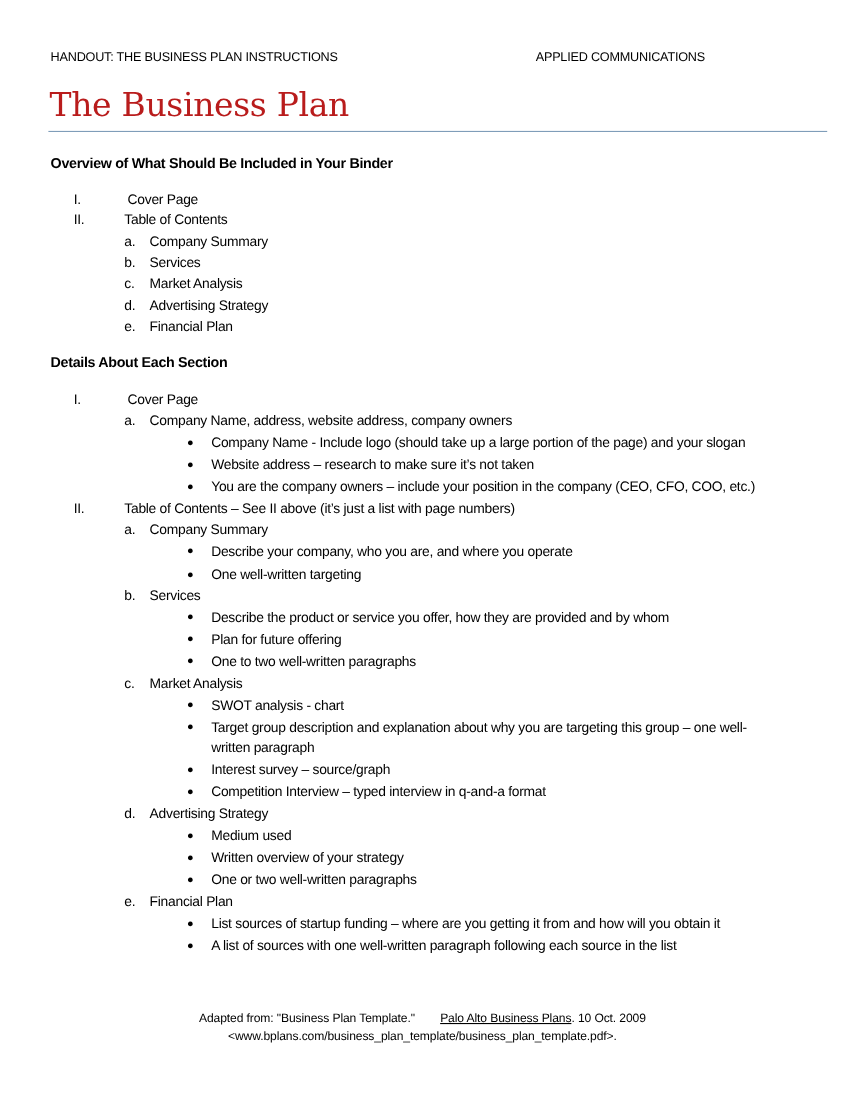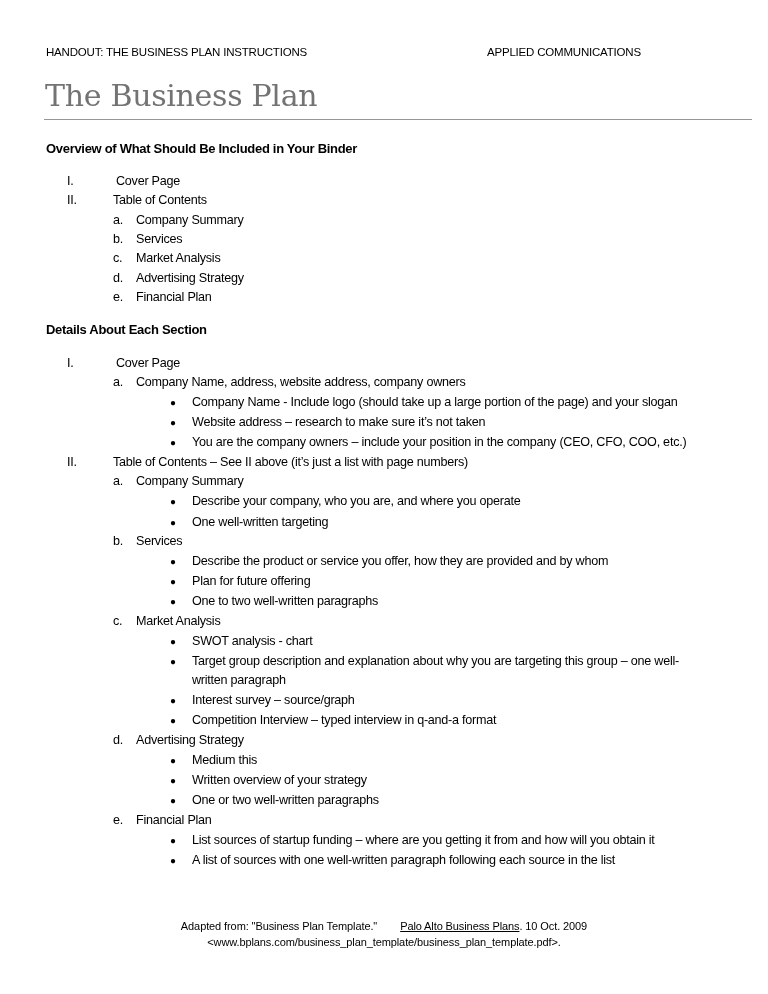--- a/index.html
+++ b/index.html
@@ -3,21 +3,21 @@
 <meta charset="utf-8">
 <style>
   html, body { margin: 0; padding: 0; background: #ffffff; }
   body { width: 768px; height: 994px; position: relative; overflow: hidden;
          font-family: "Liberation Sans", "DejaVu Sans", sans-serif; color: #000; }
   .page { position: absolute; left: 0; top: 0; width: 768px; height: 772px; }
   .header { position: absolute; top: 46px; left: 46px; right: 0; font-size: 11.5px; letter-spacing: -0.2px; }
   .header .left { position: absolute; left: 0; }
   .header .right { position: absolute; left: 441px; }
   .title { position: absolute; top: 78px; left: 45px; font-family: "DejaVu Serif", "Liberation Serif", serif;
-           font-size: 30px; color: #737373; letter-spacing: -0.3px; }
+           font-size: 30px; color: #b91c1c; letter-spacing: -0.3px; }
   .rule { position: absolute; top: 119px; left: 44px; width: 708px; height: 0; border-top: 1.5px solid #7F9DB9; }
   .h2 { position: absolute; left: 46px; font-weight: bold; font-size: 13px; letter-spacing: -0.3px; }
   .line { position: absolute; font-size: 12.6px; letter-spacing: -0.25px; white-space: nowrap; }
   .roman { position: absolute; left: 67px; }
   .alpha { position: absolute; left: 113px; }
   .bullet { position: absolute; left: 170px; font-size: 10px; }
   .footer { position: absolute; left: 0; width: 768px; text-align: center; font-size: 11px; letter-spacing: -0.1px; }
   .footer u { text-decoration: underline; margin-left: 20px; }
 </style>
 </head>
@@ -145,21 +145,21 @@
     <span class="bullet" style="top:2px">●</span>
     <span class="alpha" style="left:192px">Competition Interview – typed interview in q-and-a format</span>
   </div>
 
   <div class="line" style="top:733px">
     <span class="alpha">d.</span>
     <span class="alpha" style="left:136px">Advertising Strategy</span>
   </div>
   <div class="line" style="top:753px">
     <span class="bullet" style="top:2px">●</span>
-    <span class="alpha" style="left:192px">Medium this</span>
+    <span class="alpha" style="left:192px">Medium used</span>
   </div>
   <div class="line" style="top:773px">
     <span class="bullet" style="top:2px">●</span>
     <span class="alpha" style="left:192px">Written overview of your strategy</span>
   </div>
   <div class="line" style="top:793px">
     <span class="bullet" style="top:2px">●</span>
     <span class="alpha" style="left:192px">One or two well-written paragraphs</span>
   </div>
 

